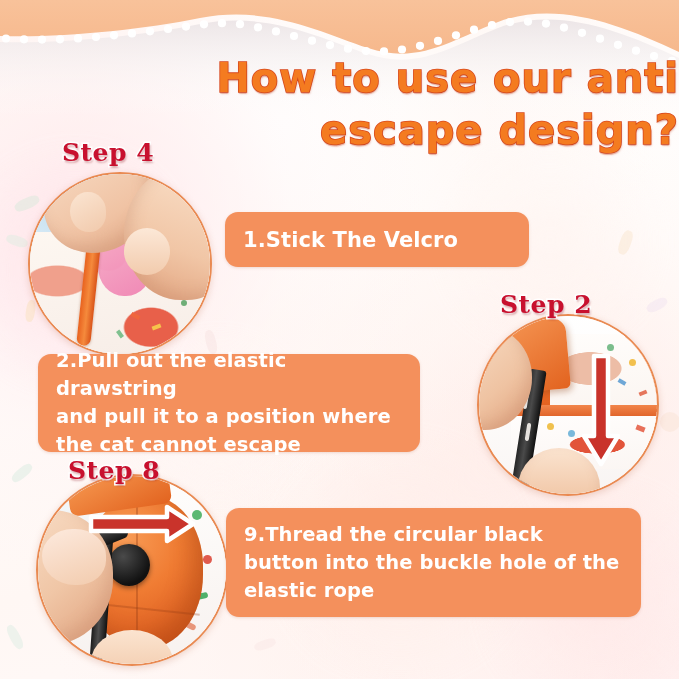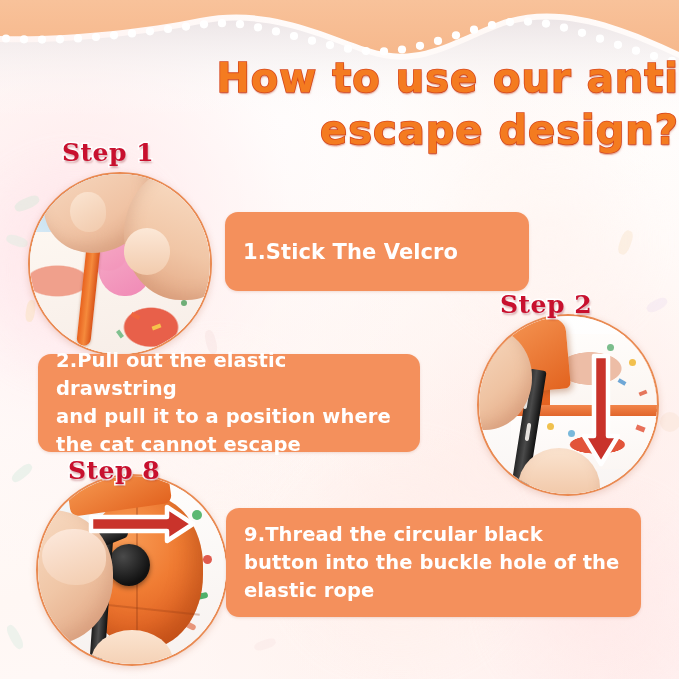--- a/index.html
+++ b/index.html
@@ -118,21 +118,21 @@
     display: flex;
     align-items: center;
   }
   .ibox .txt {
     padding: 0 18px;
     font-size: 19.5px;
     line-height: 28px;
     letter-spacing: .1px;
     white-space: pre-line;
   }
-  #box1 { left: 225px; top: 212px;  width: 304px; height: 79px; }
+  #box1 { left: 225px; top: 212px;  width: 304px; height: 55px; }
   #box1 .txt { font-size: 21px; }
   #box2 { left: 38px;  top: 354px;  width: 382px; height: 98px; }
   #box3 { left: 226px; top: 508px;  width: 415px; height: 109px; }
 
   
   .arrow-svg { position: absolute; pointer-events: none; z-index: 5; }
 </style>
 </head>
 <body>
 
@@ -214,21 +214,21 @@
       <circle cx="654" cy="56.1" r="4.1"></circle>
       <circle cx="672" cy="60.8" r="4.1"></circle>
     </g>
   </svg>
 
   <div class="title-wrap">
     <div class="title-line l1">How to use our anti</div>
     <div class="title-line l2">escape design?</div>
   </div>
 
-  <div class="step-label" style="left:62px; top:138px;">Step 1</div>
+  <div class="step-label" style="left:62px; top:138px;">Step 4</div>
 
   <div class="photo" style="left:28px; top:172px; width:180px; height:180px;">
     <div class="inner" style="background:
             radial-gradient(circle at 18% 16%, #bfdcef 0%, #d9ebf6 22%, rgba(255,255,255,0) 40%),
             linear-gradient(160deg,#cfe4f2 0%,#e8f1f7 22%,#fdf6ef 42%,#f7ece4 100%);">
 
       <div style="position:absolute;left:-6%;top:32%;width:118%;height:76%;
                   background:
                     radial-gradient(ellipse at 18% 36%, #f0a08c 0 12%, rgba(255,255,255,0) 13%),
                     radial-gradient(ellipse at 18% 36%, #fff 0 5%, rgba(255,255,255,0) 6%),

